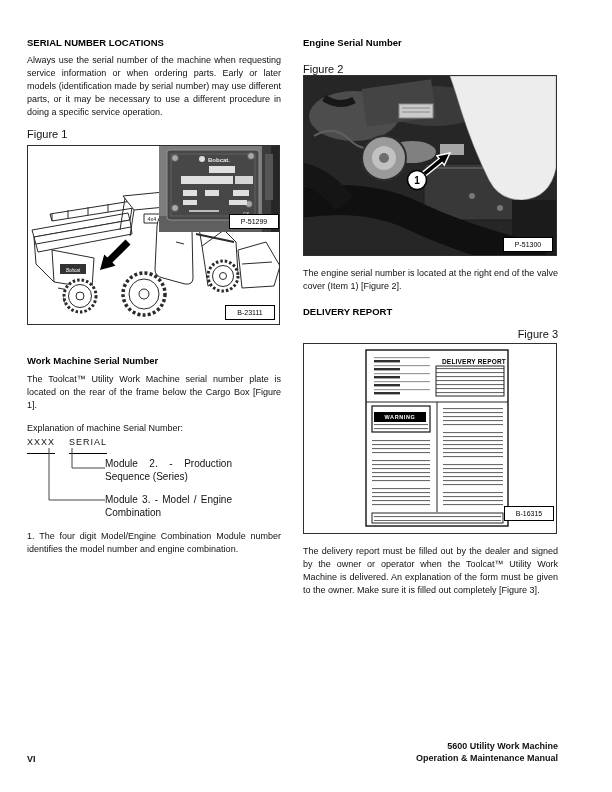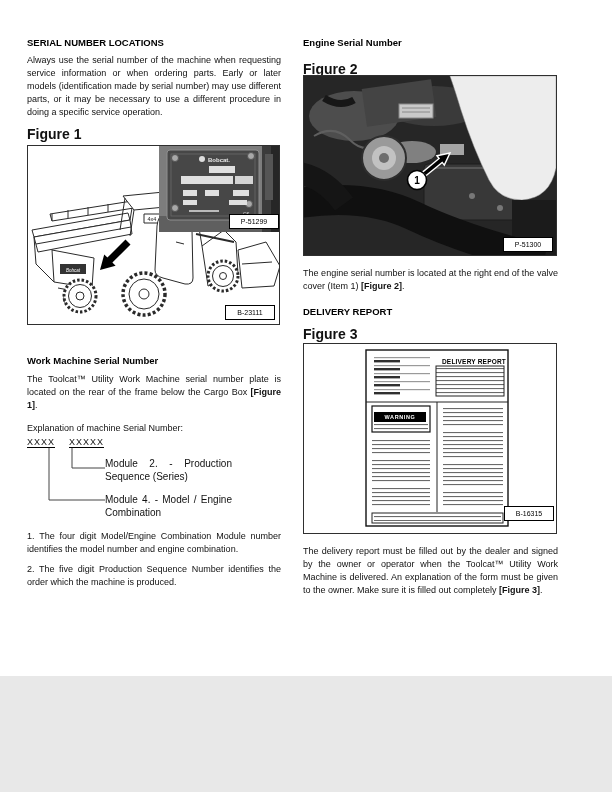--- a/index.html
+++ b/index.html
@@ -1,46 +1,46 @@
 <!DOCTYPE html>
 <html><head>
 <meta charset="utf-8">
 <style>
   html,body{margin:0;padding:0;background:#e8e8e8;}
   .page{
-    position:relative;width:612px;height:676px;background:#fff;
+    position:relative;width:612px;height:792px;background:#fff;
     font-family:"Liberation Sans",sans-serif;color:#111;overflow:hidden;
     margin:0 auto;
   }
   .col{position:absolute;top:37px;width:254px;}
   .col.left{left:27px;}
   .col.right{left:303px;width:255px;}
   h2,h3{font-size:9.5px;line-height:12px;margin:0;font-weight:bold;color:#000;}
   p{font-size:9px;line-height:13px;margin:6px 0 0;text-align:justify;}
   p.single{text-align:left;}
-  .figref{font-weight:bold;}
-  .fig-label{font-size:14px;font-weight:bold;margin-top:9px;line-height:12px;}
+  .figref{font-weight:normal;}
+  .fig-label{font-size:11px;font-weight:normal;margin-top:9px;line-height:12px;}
   .mt14{margin-top:14px;} .mt17{margin-top:30px;} .mt13{margin-top:13px;}
-  .mt10{margin-top:10px;} .mt11{margin-top:11px;}
+  .mt10{margin-top:10px;text-align:right;} .mt11{margin-top:11px;}
 
   figure{margin:0;position:relative;background:#fff;border:1.5px solid #2f2f2f;}
   .fig1{margin-top:5px;width:251px;height:178px;}
   .fig2{margin-top:0;width:252px;height:179px;background:#262626;}
   .fig3{margin-top:3px;width:252px;height:189px;}
   figure svg{position:absolute;left:0;top:0;}
   .photo-label{
     position:absolute;background:#fff;border:1px solid #000;
     width:48px;height:13px;font-size:7px;line-height:13px;text-align:center;color:#000;
   }
   .fig1-inset{position:absolute;left:131px;top:0;width:120px;height:86px;overflow:hidden;}
 
   
   .serial-diagram{position:relative;height:88px;margin-top:1px;font-size:9px;}
   .serial-groups{line-height:13px;letter-spacing:1px;}
-  .sg{border-bottom:1.2px solid #000;padding-bottom:0;}
+  .sg{border-bottom:1.2px solid #000;padding-bottom:6px;}
   .sg2{margin-left:14px;}
   .serial-connectors{position:absolute;left:0;top:12px;}
   .module{position:absolute;left:78px;width:127px;font-size:10px;line-height:13px;text-align:justify;}
   .module.m2{top:21px;}
   .module.m1{top:57px;}
 
   
   .form-title{position:absolute;left:130px;top:14px;width:72px;text-align:right;
     font-size:6.5px;font-weight:bold;letter-spacing:0.2px;color:#000;}
   .warning-banner{position:absolute;left:70px;top:68px;width:52px;height:10px;background:#000;
@@ -156,32 +156,31 @@
       <div class="photo-label" style="right:4px;bottom:4px;">B-23111</div>
     </figure>
 
     <h3 class="mt17">Work Machine Serial Number</h3>
     <p><span>The Toolcat™ Utility Work Machine serial number plate is located on the rear of the frame below the Cargo Box </span><span class="figref">[Figure 1]</span><span>.</span></p>
 
     <p class="single mt10">Explanation of machine Serial Number:</p>
 
     <div class="serial-diagram">
       <div class="serial-groups">
-        <span class="sg">XXXX</span><span class="sg sg2">XXXXX</span>
+        <span class="sg">XXXX</span><span class="sg sg2">SERIAL</span>
       </div>
       <svg class="serial-connectors" width="254" height="66" viewBox="0 0 254 66">
         <path d="M22,0 L22,52 L78,52" fill="none" stroke="#444" stroke-width="1"></path>
         <path d="M45,0 L45,20 L78,20" fill="none" stroke="#444" stroke-width="1"></path>
       </svg>
       <div class="module m2">Module 2. - Production Sequence (Series)</div>
-      <div class="module m1">Module 4. - Model / Engine Combination</div>
+      <div class="module m1">Module 3. - Model / Engine Combination</div>
     </div>
 
     <p>1. The four digit Model/Engine Combination Module number identifies the model number and engine combination.</p>
-    <p style="margin-top:7px;">2. The five digit Production Sequence Number identifies the order which the machine is produced.</p>
   </section>
 
   <section class="col right">
     <h2>Engine Serial Number</h2>
     <div class="fig-label mt14">Figure 2</div>
 
     <figure class="fig2">
       <svg width="252" height="179" viewBox="0 0 252 179">
         <rect width="252" height="179" fill="#262626"></rect>
         <ellipse cx="50" cy="40" rx="45" ry="25" fill="#4d4d4d"></ellipse>
@@ -262,14 +261,18 @@
       </svg>
       <div class="form-title">DELIVERY REPORT</div>
       <div class="warning-banner">WARNING</div>
       <div class="photo-label" style="right:2px;bottom:12px;">B-16315</div>
     </figure>
 
     <p class="mt11"><span>The delivery report must be filled out by the dealer and signed by the owner or operator when the Toolcat™ Utility Work Machine is delivered. An explanation of the form must be given to the owner. Make sure it is filled out completely </span><span class="figref">[Figure 3]</span><span>.</span></p>
   </section>
 
   <div class="footer-num">VI</div>
+  <div class="footer-doc">
+    <div>5600 Utility Work Machine</div>
+    <div>Operation &amp; Maintenance Manual</div>
+  </div>
 
 </div>
 
 </body></html>

